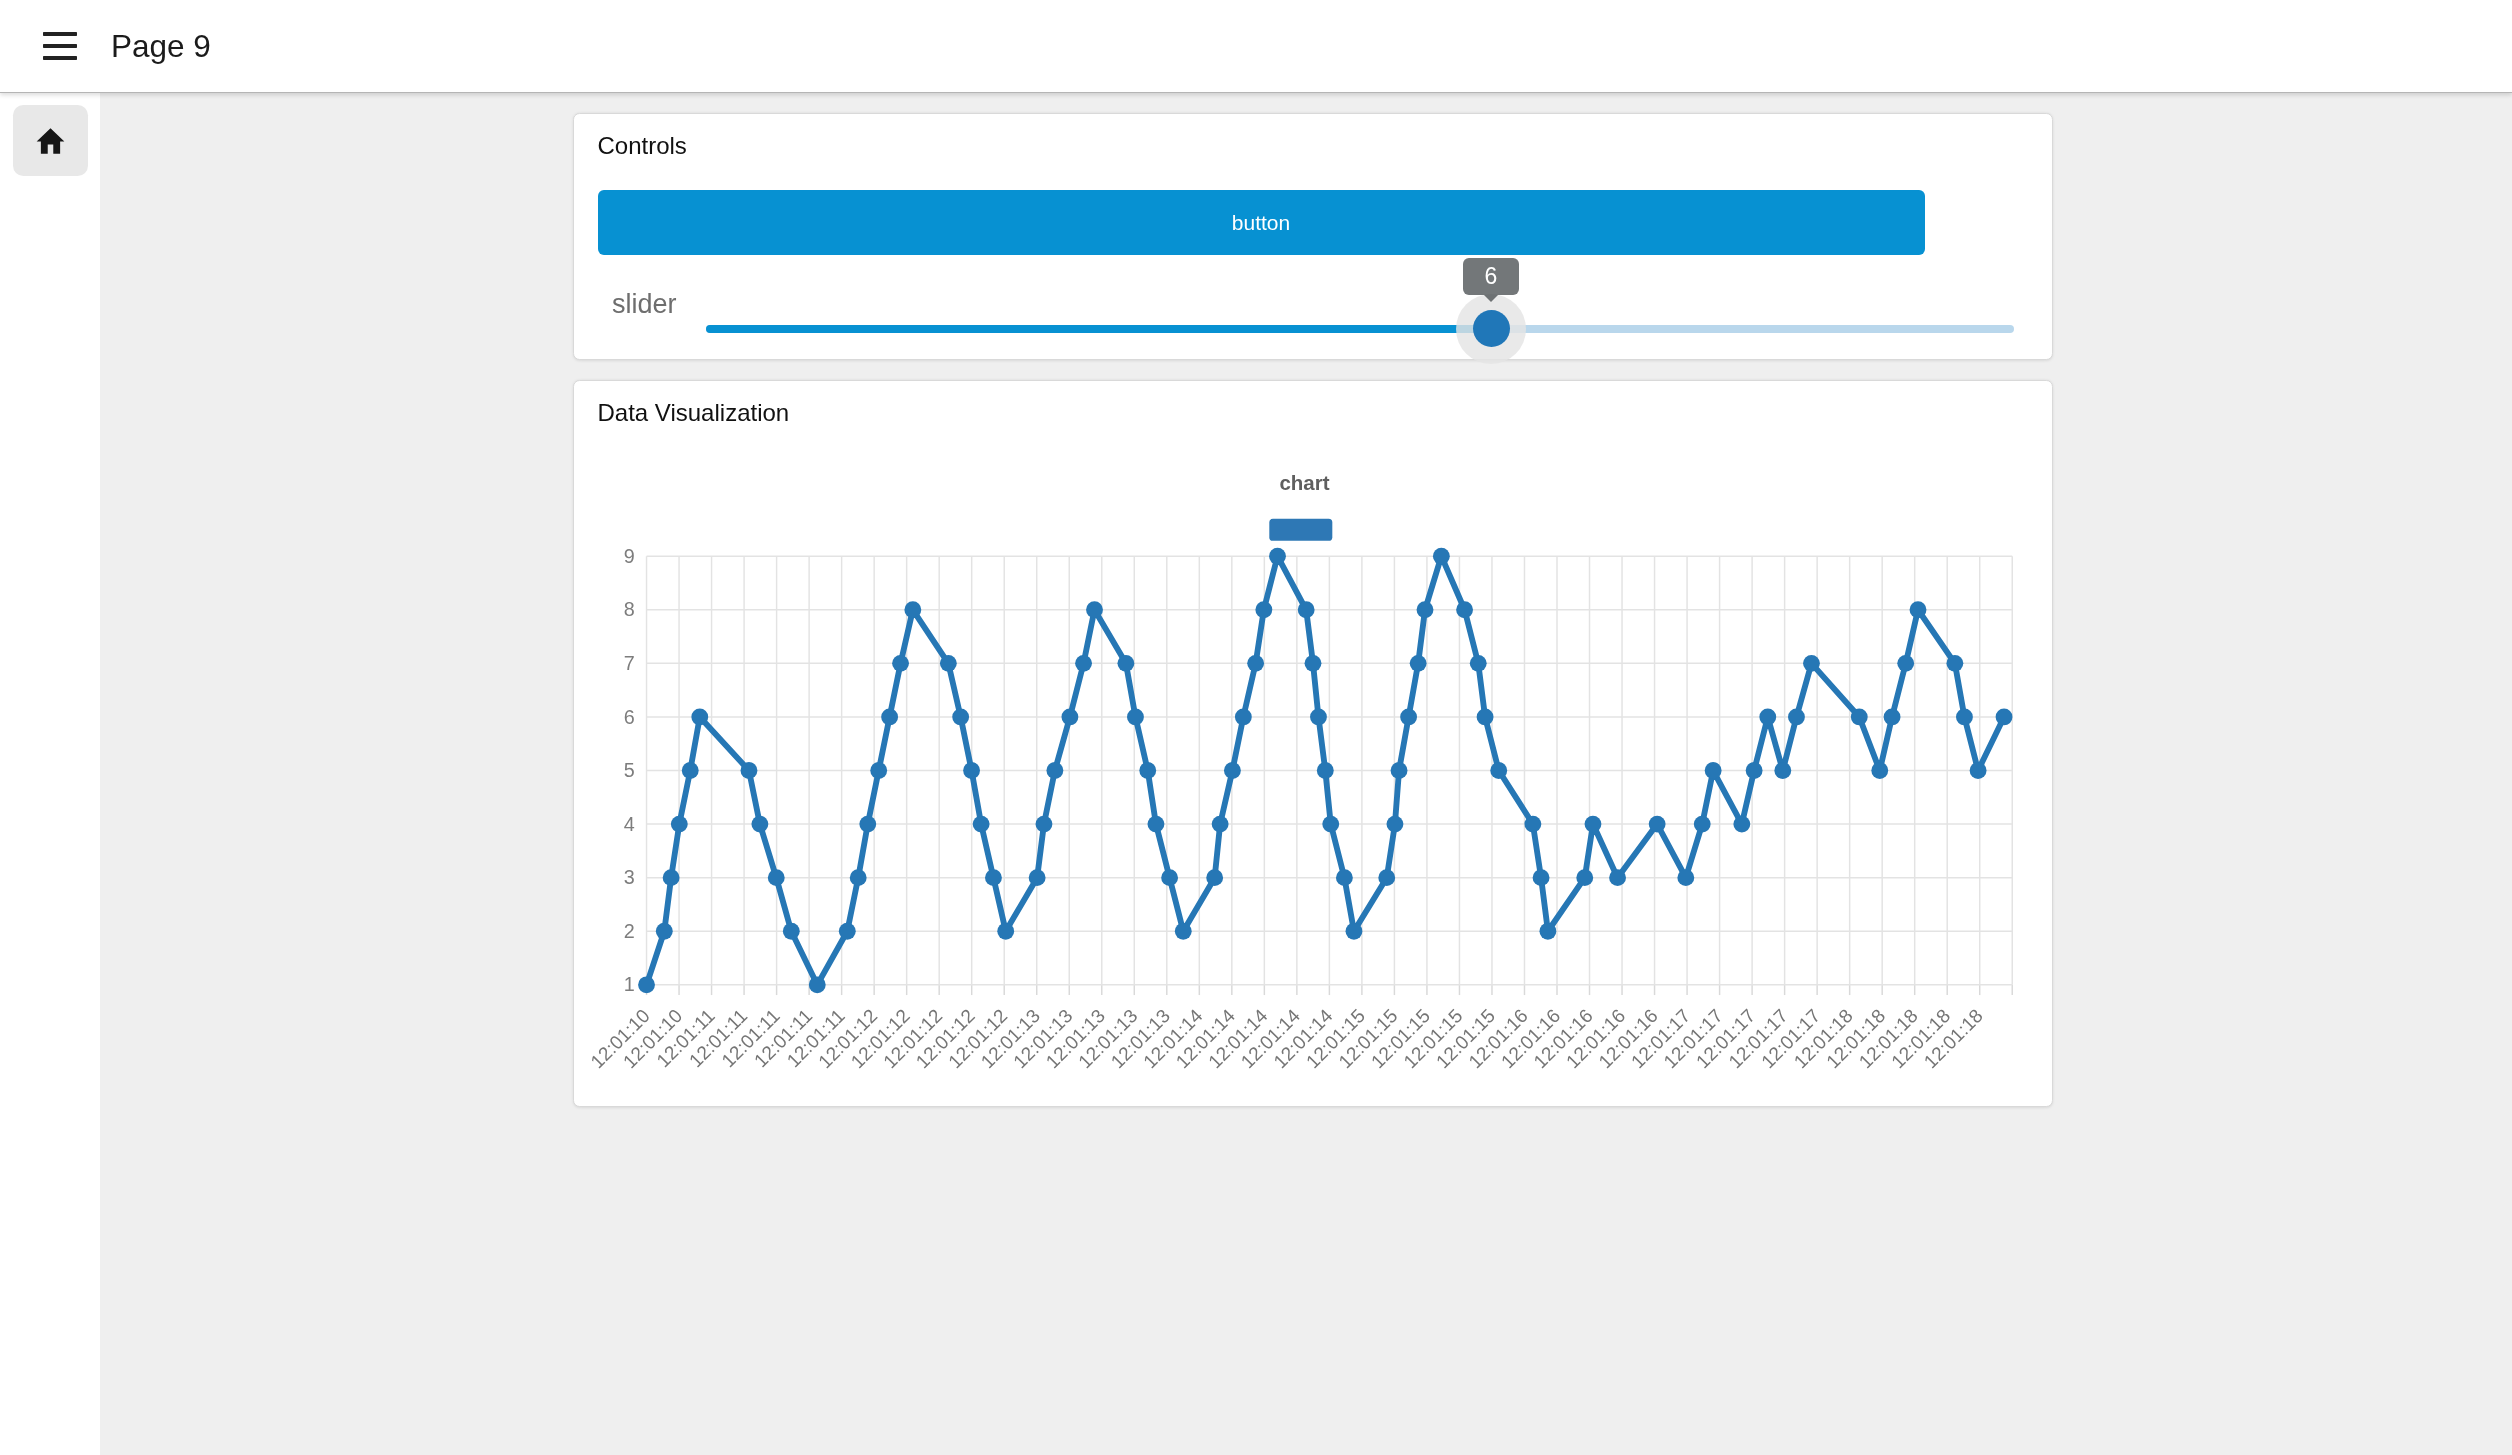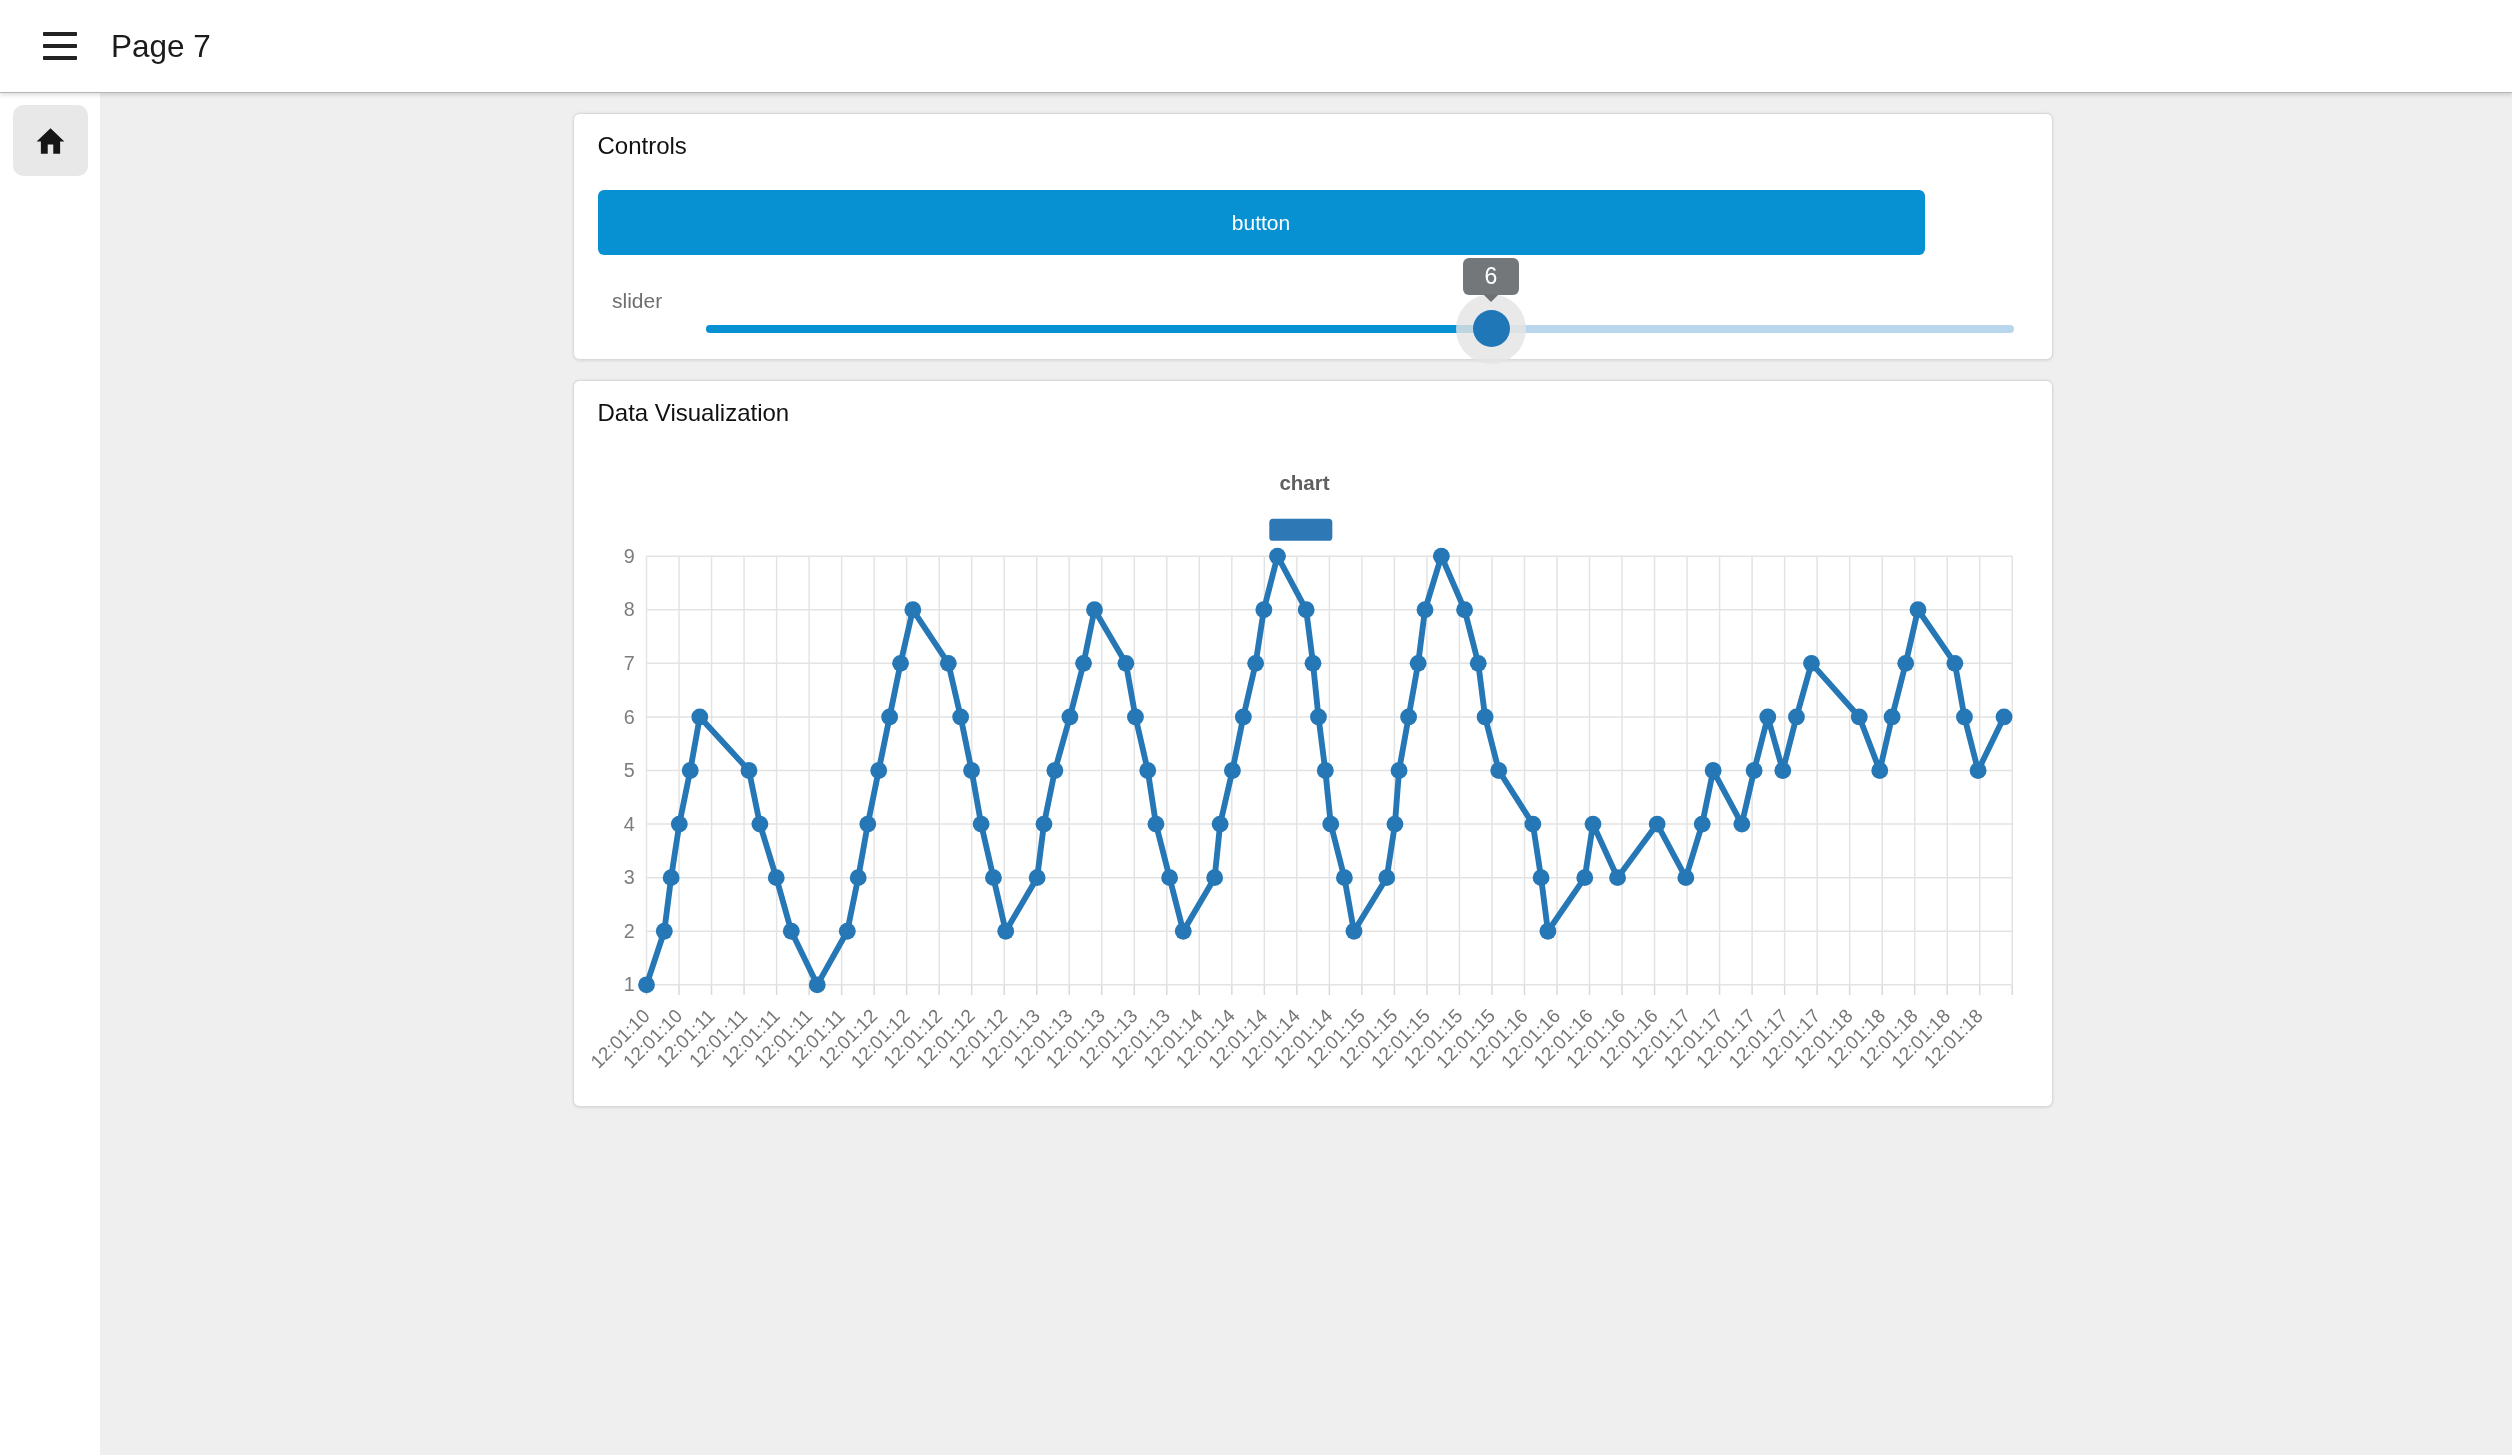--- a/index.html
+++ b/index.html
@@ -28,21 +28,21 @@
   .card-viz { top:287px; height:727px; }
   .card h2 { font-weight:400; font-size:24px; color:#111; position:absolute; left:23.5px; top:17.6px; }
 
   
   .action-btn { position:absolute; left:23.5px; top:76px; width:1327px; height:65px; background:#0791d2;
                 color:#ffffff; font-size:21px; font-family:"Liberation Sans", sans-serif;
                 border:none; border-radius:5.9px; cursor:pointer; }
 
   
   .slider-row { position:absolute; left:0; top:141px; width:1480px; height:95px; }
-  .slider-label { position:absolute; left:38px; top:34px; font-size:21px; color:#6e6e6e; }
+  .slider-label { position:absolute; left:38px; top:34px; font-size:27px; color:#6e6e6e; }
   .slider-track { position:absolute; left:132px; top:70px; width:1308px; height:8px;
                   background:#b9d7ec; border-radius:4.4px; cursor:pointer; }
   .slider-fill { position:absolute; left:0; top:0; height:8px; background:#0791d2; border-radius:4.4px 0 0 4.4px; }
   .slider-halo { position:absolute; top:-31.5px; width:70px; height:70px; margin-left:-35px;
                  background:rgba(228,228,228,0.82); border-radius:50%; }
   .slider-handle { position:absolute; top:-14.7px; width:37px; height:37px; margin-left:-18.3px;
                    background:#2077b8; border-radius:50%; cursor:grab; }
   .slider-tip { position:absolute; top:-67px; width:56px; height:37px; margin-left:-28px;
                 background:rgba(56,61,64,0.70); border-radius:5.9px; color:#fff; font-size:23px;
                 display:flex; align-items:center; justify-content:center; z-index:5; }
@@ -59,21 +59,21 @@
 </style>
 </head>
 <body>
 
 <header class="navbar">
   <button class="hamburger">
     <span></span>
       <span></span>
       <span></span>
   </button>
-  <div class="nav-title">Page 7</div>
+  <div class="nav-title">Page 9</div>
 </header>
 
 <nav class="sidebar">
   <button class="home-btn">
     <svg viewBox="0 0 24 24">
       <path d="M10.1 21v-6.2h3.8V21h4.7v-8.3h2.9L12 3.6 2.5 12.7h2.9V21z"></path>
     </svg>
   </button>
 </nav>
 

